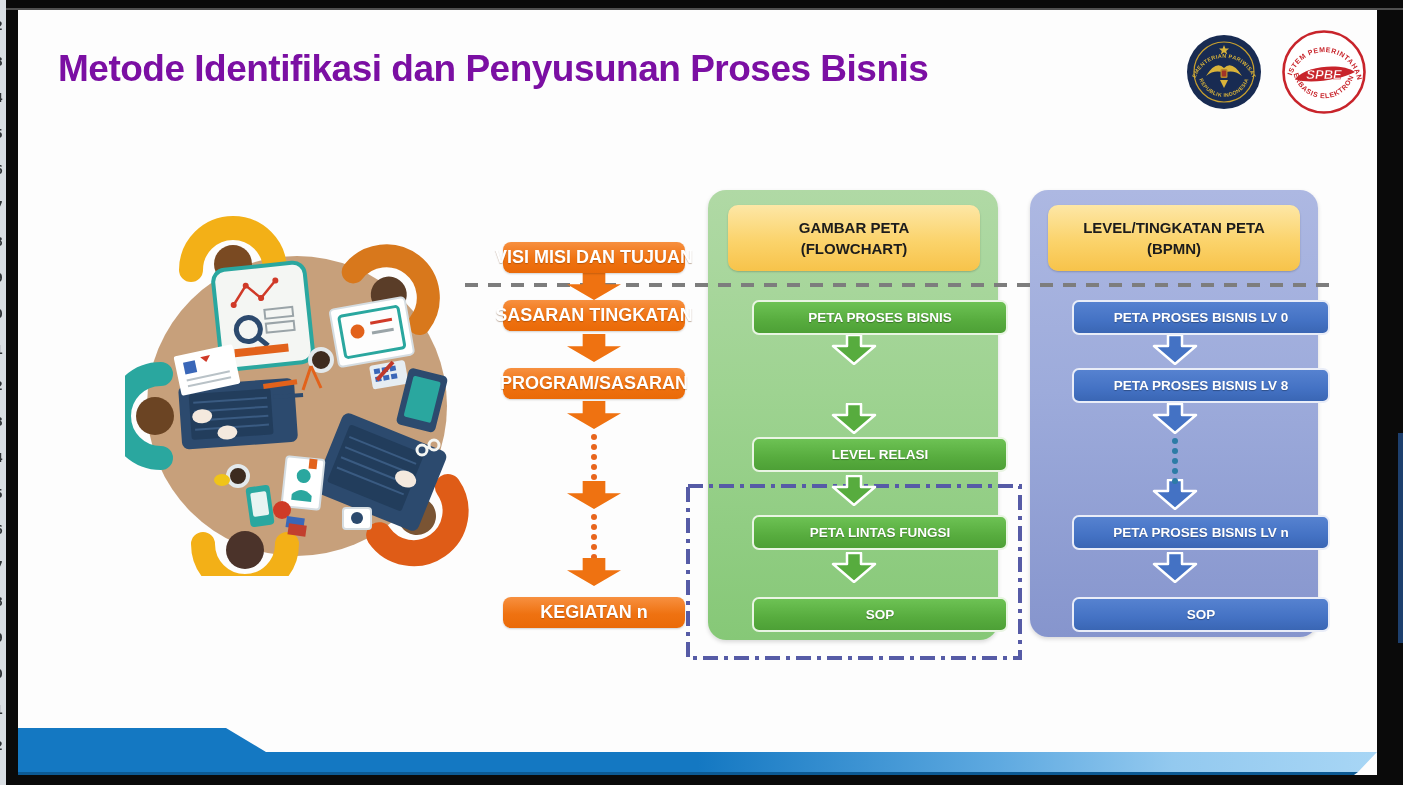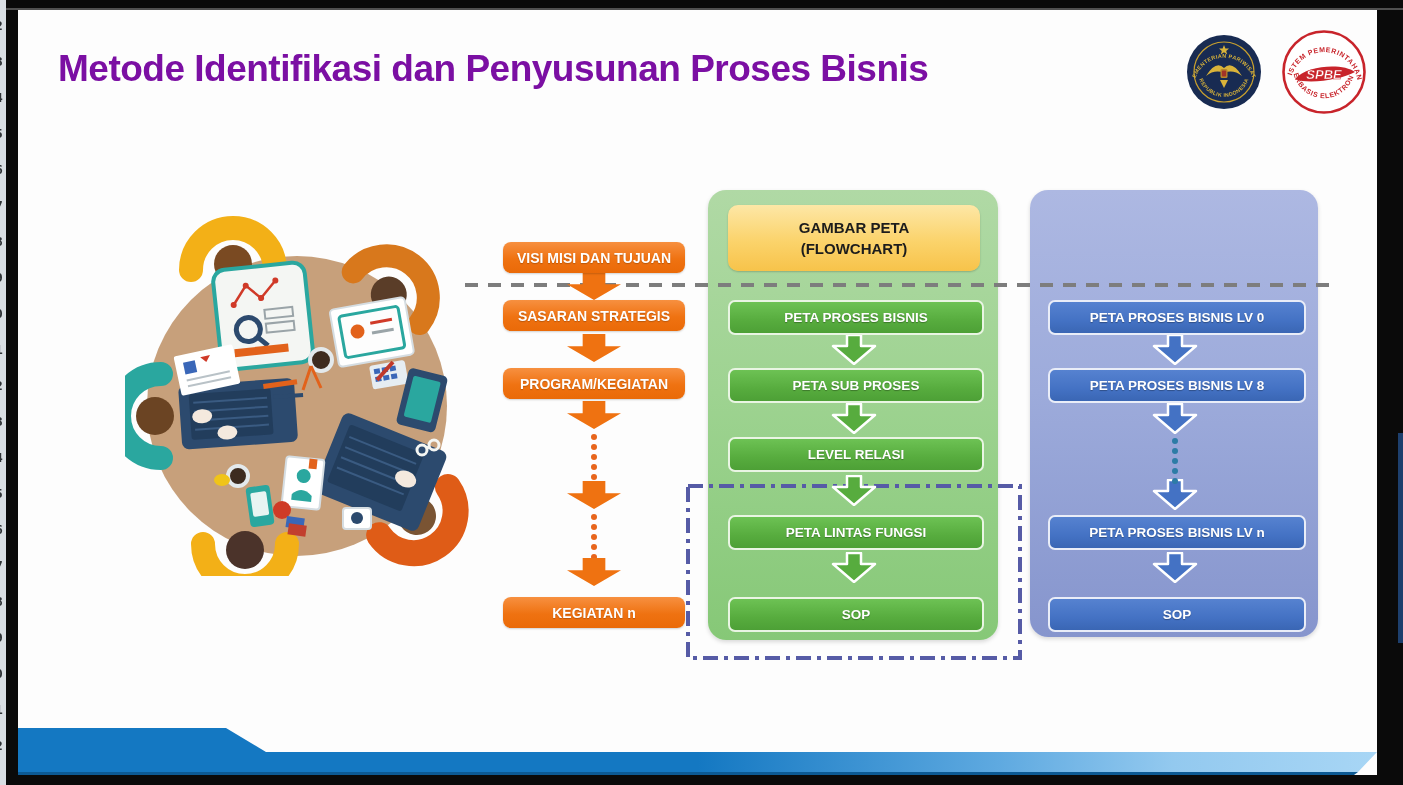--- a/index.html
+++ b/index.html
@@ -13,41 +13,41 @@
   
   #slide{position:absolute;left:18px;top:10px;width:1359px;height:765px;background:#fdfdfd;overflow:hidden;z-index:5;}
   .slide-title{position:absolute;left:40px;top:38px;font-size:37px;font-weight:800;letter-spacing:-0.5px;
                color:#7b0fa3;white-space:nowrap;}
   
   .divider-dashed{position:absolute;left:447px;top:273px;width:866px;height:4px;z-index:20;
      background:repeating-linear-gradient(90deg,#7d7d7d 0 13px,transparent 13px 23px);}
   
   .flow-box{position:absolute;width:182px;height:31px;border-radius:8px;z-index:25;
      background:linear-gradient(180deg,#f79040 0%,#ef7211 55%,#ea6a08 100%);
-     display:flex;align-items:center;justify-content:center;color:#fff;font-weight:700;font-size:14px;
+     display:flex;align-items:center;justify-content:center;color:#fff;font-weight:700;font-size:18px;
      text-shadow:0 1px 1px rgba(90,40,0,.35);box-shadow:0 1px 2px rgba(0,0,0,.18);white-space:nowrap;}
   .solid-arrow{position:absolute;width:54px;height:28px;background:#ef7211;z-index:24;
      clip-path:polygon(29% 0,71% 0,71% 44%,100% 44%,50% 100%,0 44%,29% 44%);}
   .dot-col{position:absolute;width:6px;z-index:24;display:flex;flex-direction:column;gap:4px;}
   .dot-col i{width:6px;height:6px;border-radius:50%;display:block;}
   .dot-orange i{background:#e8651c;}
   .dot-blue i{background:#2d7ca6;}
   
   .panel{position:absolute;border-radius:18px;z-index:10;}
   .panel-green{left:690px;top:180px;width:290px;height:450px;
      background:linear-gradient(180deg,#b0d9a5 0%,#9ed391 45%,#86c877 100%);box-shadow:0 2px 4px rgba(0,0,0,.15);}
   .panel-blue{left:1012px;top:180px;width:288px;height:447px;
      background:linear-gradient(180deg,#adb8e2 0%,#9dabdb 45%,#8695cd 100%);box-shadow:0 2px 4px rgba(0,0,0,.15);}
   .panel-header{position:absolute;height:66px;border-radius:10px;z-index:15;
      background:linear-gradient(180deg,#fde7a6 0%,#fbd36b 55%,#f7c34a 100%);
      display:flex;flex-direction:column;align-items:center;justify-content:center;
      color:#1c1c1c;font-weight:700;font-size:15px;line-height:21px;box-shadow:0 1px 2px rgba(0,0,0,.2);}
   .chart-box{position:absolute;height:31px;border-radius:7px;z-index:15;
      display:flex;align-items:center;justify-content:center;color:#fff;font-weight:700;font-size:13.5px;
-     text-shadow:0 1px 1px rgba(0,0,0,.3);white-space:nowrap;}
+     text-shadow:0 1px 1px rgba(0,0,0,.3);white-space:nowrap;margin-left:24px;}
   .box-green{left:710px;width:252px;border:2px solid #e9f5e3;
      background:linear-gradient(180deg,#6dc254 0%,#57ac3e 60%,#4da036 100%);}
   .box-blue{left:1030px;width:254px;border:2px solid #e9edf8;
      background:linear-gradient(180deg,#5682d0 0%,#4472c4 60%,#3a66b4 100%);}
   .outline-arrow{position:absolute;z-index:14;}
   .highlight-outline{position:absolute;left:668px;top:474px;width:336px;height:176px;z-index:30;}
   .illustration{position:absolute;left:107px;top:188px;width:345px;height:378px;z-index:8;}
   .logo{position:absolute;z-index:12;}
 </style>
 </head>
@@ -228,28 +228,32 @@
       </g>
     </svg>
 
     <div class="panel panel-green"></div>
     <div class="panel-header" style="left:710px;top:195px;width:252px;">
       <span>GAMBAR PETA</span>
       <span>(FLOWCHART)</span>
     </div>
 
     <div class="panel panel-blue"></div>
+    <div class="panel-header" style="left:1030px;top:195px;width:252px;">
+      <span>LEVEL/TINGKATAN PETA</span>
+      <span>(BPMN)</span>
+    </div>
 
     <div class="divider-dashed"></div>
 
     <div class="flow-box" style="left:485px;top:232px;">VISI MISI DAN TUJUAN</div>
     <div class="solid-arrow" style="left:549px;top:262px;"></div>
-    <div class="flow-box" style="left:485px;top:290px;">SASARAN STRATEGIS</div>
+    <div class="flow-box" style="left:485px;top:290px;">SASARAN TINGKATAN</div>
     <div class="solid-arrow" style="left:549px;top:324px;"></div>
-    <div class="flow-box" style="left:485px;top:358px;">PROGRAM/KEGIATAN</div>
+    <div class="flow-box" style="left:485px;top:358px;">PROGRAM/SASARAN</div>
     <div class="solid-arrow" style="left:549px;top:391px;"></div>
     <div class="dot-col dot-orange" style="left:573px;top:424px;">
         <i></i>
         <i></i>
         <i></i>
         <i></i>
         <i></i>
       </div>
     <div class="solid-arrow" style="left:549px;top:471px;"></div>
     <div class="dot-col dot-orange" style="left:573px;top:504px;">
@@ -259,21 +263,20 @@
         <i></i>
         <i></i>
       </div>
     <div class="solid-arrow" style="left:549px;top:548px;"></div>
     <div class="flow-box" style="left:485px;top:587px;">KEGIATAN n</div>
 
     <div class="chart-box box-green" style="top:290px;">PETA PROSES BISNIS</div>
     <svg class="outline-arrow" style="left:813px;top:324px;" width="46" height="31" viewBox="0 0 46 31">
         <path d="M16 1 H30 V12 H44 L23 30 L2 12 H16 Z" fill="#57ac3e" stroke="#fff" stroke-width="2.5" stroke-linejoin="round"></path>
       </svg>
-    <div class="chart-box box-green" style="top:358px;">PETA SUB PROSES</div>
     <svg class="outline-arrow" style="left:813px;top:393px;" width="46" height="31" viewBox="0 0 46 31">
         <path d="M16 1 H30 V12 H44 L23 30 L2 12 H16 Z" fill="#57ac3e" stroke="#fff" stroke-width="2.5" stroke-linejoin="round"></path>
       </svg>
     <div class="chart-box box-green" style="top:427px;">LEVEL RELASI</div>
     <svg class="outline-arrow" style="left:813px;top:465px;z-index:31;" width="46" height="31" viewBox="0 0 46 31">
         <path d="M16 1 H30 V12 H44 L23 30 L2 12 H16 Z" fill="#57ac3e" stroke="#fff" stroke-width="2.5" stroke-linejoin="round"></path>
       </svg>
     <div class="chart-box box-green" style="top:505px;z-index:31;">PETA LINTAS FUNGSI</div>
     <svg class="outline-arrow" style="left:813px;top:542px;z-index:31;" width="46" height="31" viewBox="0 0 46 31">
         <path d="M16 1 H30 V12 H44 L23 30 L2 12 H16 Z" fill="#57ac3e" stroke="#fff" stroke-width="2.5" stroke-linejoin="round"></path>

